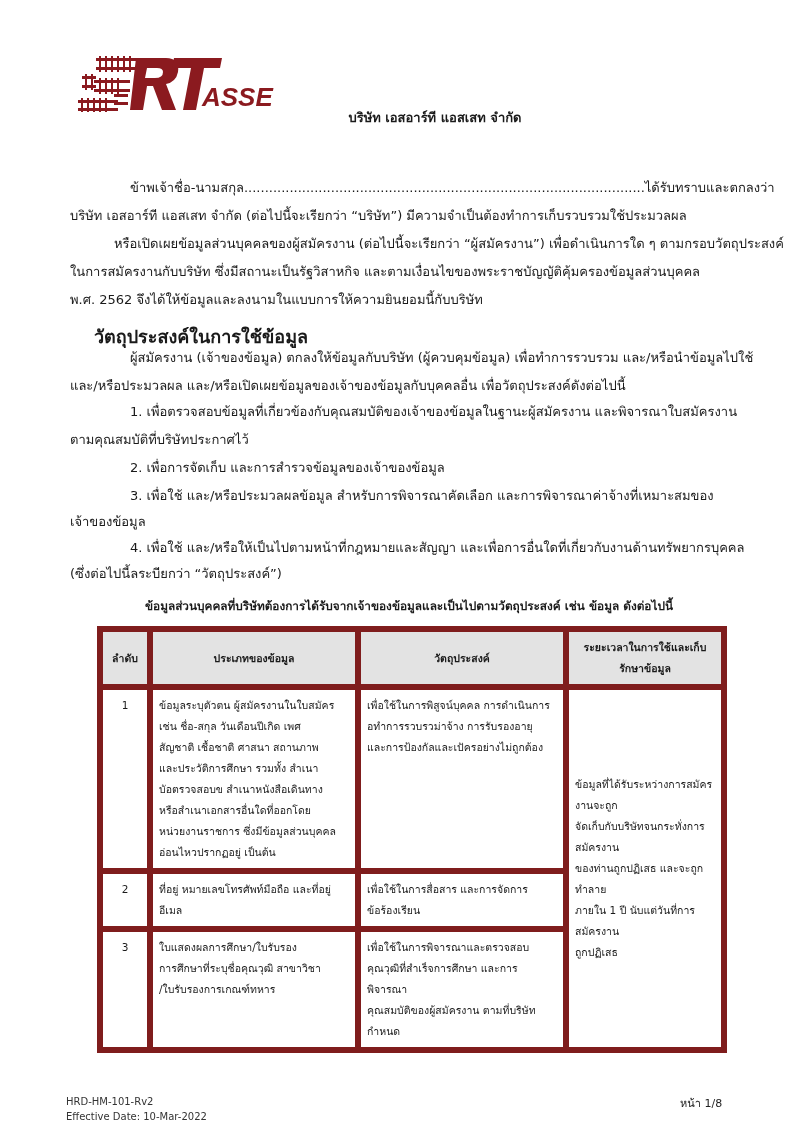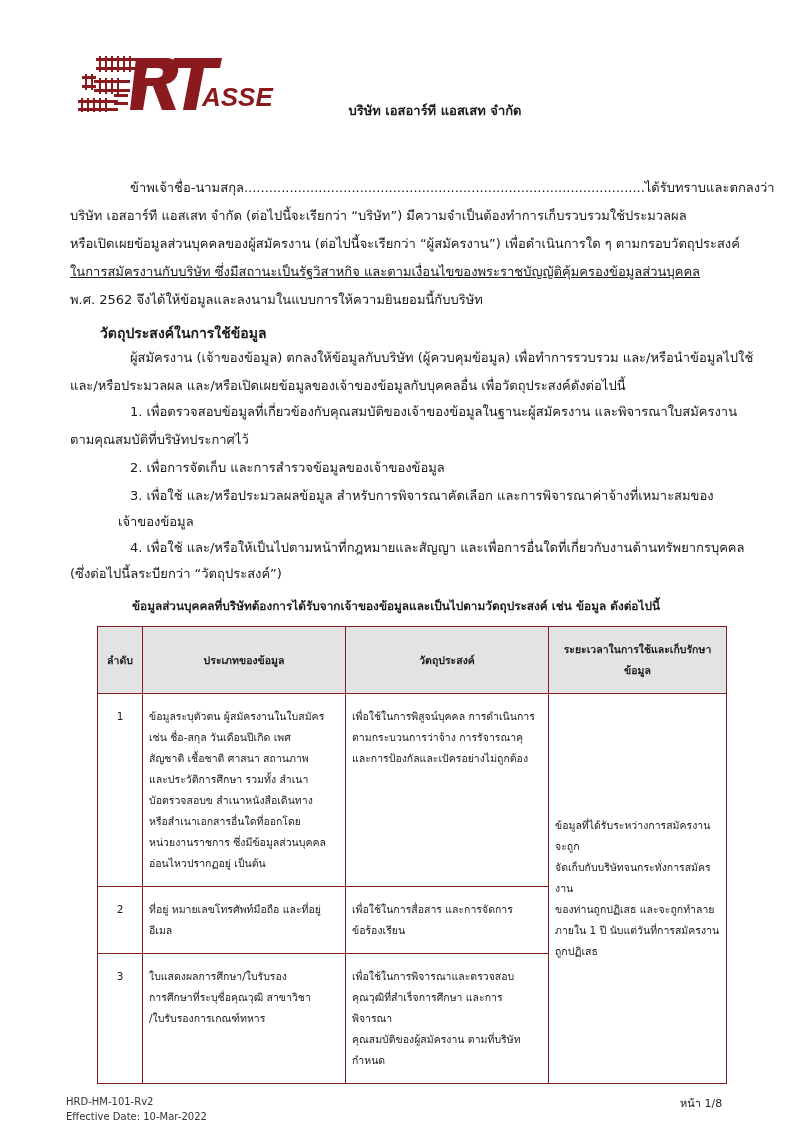--- a/index.html
+++ b/index.html
@@ -2,30 +2,30 @@
 <html><head>
   <meta charset="utf-8">
   <style>
     html, body { margin: 0; padding: 0; background: #ffffff; }
     body {
       width: 800px; height: 1132px; position: relative; overflow: hidden;
       font-family: "DejaVu Sans", "Liberation Sans", sans-serif;
       color: #1a1a1a;
     }
     .logo { position: absolute; left: 74px; top: 50px; width: 200px; height: 62px; }
-    .title-block { position: absolute; left: 200px; top: 97px; width: 470px; text-align: center; }
+    .title-block { position: absolute; left: 200px; top: 104px; width: 470px; text-align: center; }
     .title-block div { font-size: 13px; font-weight: bold; line-height: 28px; }
 
     .p { position: absolute; left: 70px; width: 648px; font-size: 13px; line-height: 28px; white-space: nowrap; }
     .ind { padding-left: 60px; }
-    .h2 { position: absolute; left: 100px; font-size: 14px; font-weight: bold; }
-    .table-title { position: absolute; left: 132px; top: 596px; font-size: 11.8px; font-weight: bold; white-space: nowrap; }
+    .h2 { position: absolute; left: 94px; font-size: 18px; font-weight: bold; }
+    .table-title { position: absolute; left: 145px; top: 596px; font-size: 11.8px; font-weight: bold; white-space: nowrap; }
 
     table.data { position: absolute; left: 97px; top: 626px; width: 630px; border-collapse: collapse; font-size: 10.5px; }
-    table.data th, table.data td { border: 1px solid #7f1d1d; vertical-align: top; padding: 12px 6px; line-height: 21px; }
+    table.data th, table.data td { border: 6px solid #7f1d1d; vertical-align: top; padding: 5px 6px; line-height: 21px; }
     table.data th { background: #e3e3e3; font-weight: bold; text-align: center; height: 22px; vertical-align: middle; }
     .c-no { width: 32px; text-align: center; }
     .c-type { width: 190px; }
     .c-purpose { width: 190px; }
     .c-ret { vertical-align: middle !important; }
 
     .footer-left { position: absolute; left: 66px; top: 1094px; font-size: 10px; line-height: 15px; color: #333; }
     .footer-right { position: absolute; left: 680px; top: 1094px; font-size: 11px; color: #222; }
   </style>
 </head>
@@ -72,33 +72,33 @@
   </g>
   <text x="128" y="56" font-family="Liberation Sans, sans-serif" font-weight="bold" font-style="italic" font-size="26" fill="#8b1a1f">ASSET</text>
 </svg>
 
 <div class="title-block">
   <div>บริษัท เอสอาร์ที แอสเสท จำกัด</div>
 </div>
 
 <div class="p ind" style="top:174px;">ข้าพเจ้าชื่อ-นามสกุล.................................................................................................ได้รับทราบและตกลงว่า</div>
 <div class="p" style="top:202px;">บริษัท เอสอาร์ที แอสเสท จำกัด (ต่อไปนี้จะเรียกว่า “บริษัท”) มีความจำเป็นต้องทำการเก็บรวบรวมใช้ประมวลผล</div>
-<div class="p" style="top:230px;">หรือเปิดเผยข้อมูลส่วนบุคคลของผู้สมัครงาน (ต่อไปนี้จะเรียกว่า “ผู้สมัครงาน”) เพื่อดำเนินการใด ๆ ตามกรอบวัตถุประสงค์</div>
-<div class="p" style="top:258px;text-decoration:underline;">ในการสมัครงานกับบริษัท ซึ่งมีสถานะเป็นรัฐวิสาหกิจ และตามเงื่อนไขของพระราชบัญญัติคุ้มครองข้อมูลส่วนบุคคล</div>
+<div class="p" style="top:230px;margin-left:44px;">หรือเปิดเผยข้อมูลส่วนบุคคลของผู้สมัครงาน (ต่อไปนี้จะเรียกว่า “ผู้สมัครงาน”) เพื่อดำเนินการใด ๆ ตามกรอบวัตถุประสงค์</div>
+<div class="p" style="top:258px;">ในการสมัครงานกับบริษัท ซึ่งมีสถานะเป็นรัฐวิสาหกิจ และตามเงื่อนไขของพระราชบัญญัติคุ้มครองข้อมูลส่วนบุคคล</div>
 <div class="p" style="top:286px;">พ.ศ. 2562 จึงได้ให้ข้อมูลและลงนามในแบบการให้ความยินยอมนี้กับบริษัท</div>
 
 <div class="h2" style="top:322px;">วัตถุประสงค์ในการใช้ข้อมูล</div>
 <div class="p ind" style="top:344px;">ผู้สมัครงาน (เจ้าของข้อมูล) ตกลงให้ข้อมูลกับบริษัท (ผู้ควบคุมข้อมูล) เพื่อทำการรวบรวม และ/หรือนำข้อมูลไปใช้</div>
 <div class="p" style="top:372px;">และ/หรือประมวลผล และ/หรือเปิดเผยข้อมูลของเจ้าของข้อมูลกับบุคคลอื่น เพื่อวัตถุประสงค์ดังต่อไปนี้</div>
 
 <div class="p ind" style="top:398px;">1. เพื่อตรวจสอบข้อมูลที่เกี่ยวข้องกับคุณสมบัติของเจ้าของข้อมูลในฐานะผู้สมัครงาน และพิจารณาใบสมัครงาน</div>
 <div class="p" style="top:426px;">ตามคุณสมบัติที่บริษัทประกาศไว้</div>
 <div class="p ind" style="top:454px;">2. เพื่อการจัดเก็บ และการสำรวจข้อมูลของเจ้าของข้อมูล</div>
 <div class="p ind" style="top:482px;">3. เพื่อใช้ และ/หรือประมวลผลข้อมูล สำหรับการพิจารณาคัดเลือก และการพิจารณาค่าจ้างที่เหมาะสมของ</div>
-<div class="p" style="top:508px;margin-left:48px;">เจ้าของข้อมูล</div>
+<div class="p" style="top:508px;">เจ้าของข้อมูล</div>
 <div class="p ind" style="top:534px;">4. เพื่อใช้ และ/หรือให้เป็นไปตามหน้าที่กฎหมายและสัญญา และเพื่อการอื่นใดที่เกี่ยวกับงานด้านทรัพยากรบุคคล</div>
 <div class="p" style="top:560px;">(ซึ่งต่อไปนี้ลระบียกว่า “วัตถุประสงค์”)</div>
 
 <div class="table-title">ข้อมูลส่วนบุคคลที่บริษัทต้องการได้รับจากเจ้าของข้อมูลและเป็นไปตามวัตถุประสงค์ เช่น ข้อมูล ดังต่อไปนี้</div>
 
 <table class="data">
   <thead>
     <tr>
       <th class="c-no">ลำดับ</th>
       <th class="c-type">ประเภทของข้อมูล</th>
@@ -114,21 +114,21 @@
         <div>เช่น ชื่อ-สกุล วันเดือนปีเกิด เพศ</div>
         <div>สัญชาติ เชื้อชาติ ศาสนา สถานภาพ</div>
         <div>และประวัติการศึกษา รวมทั้ง สำเนา</div>
         <div>บัอตรวจสอบข สำเนาหนังสือเดินทาง</div>
         <div>หรือสำเนาเอกสารอื่นใดที่ออกโดย</div>
         <div>หน่วยงานราชการ ซึ่งมีข้อมูลส่วนบุคคล</div>
         <div>อ่อนไหวปรากฏอยู่ เป็นต้น</div>
       </td>
       <td>
         <div>เพื่อใช้ในการพิสูจน์บุคคล การดำเนินการ</div>
-        <div>ตามกระบวนการว่าจ้าง การรัจารณาคุ</div>
+        <div>อทำการรวบรวม่าจ้าง การรับรองอายุ</div>
         <div>และการป้องกัลและเปัครอย่างไม่ถูกต้อง</div>
       </td>
       <td class="c-ret" rowspan="3">
         <div>ข้อมูลที่ได้รับระหว่างการสมัครงานจะถูก</div>
         <div>จัดเก็บกับบริษัทจนกระทั่งการสมัครงาน</div>
         <div>ของท่านถูกปฏิเสธ และจะถูกทำลาย</div>
         <div>ภายใน 1 ปี นับแต่วันที่การสมัครงาน</div>
         <div>ถูกปฏิเสธ</div>
       </td>
     </tr>

